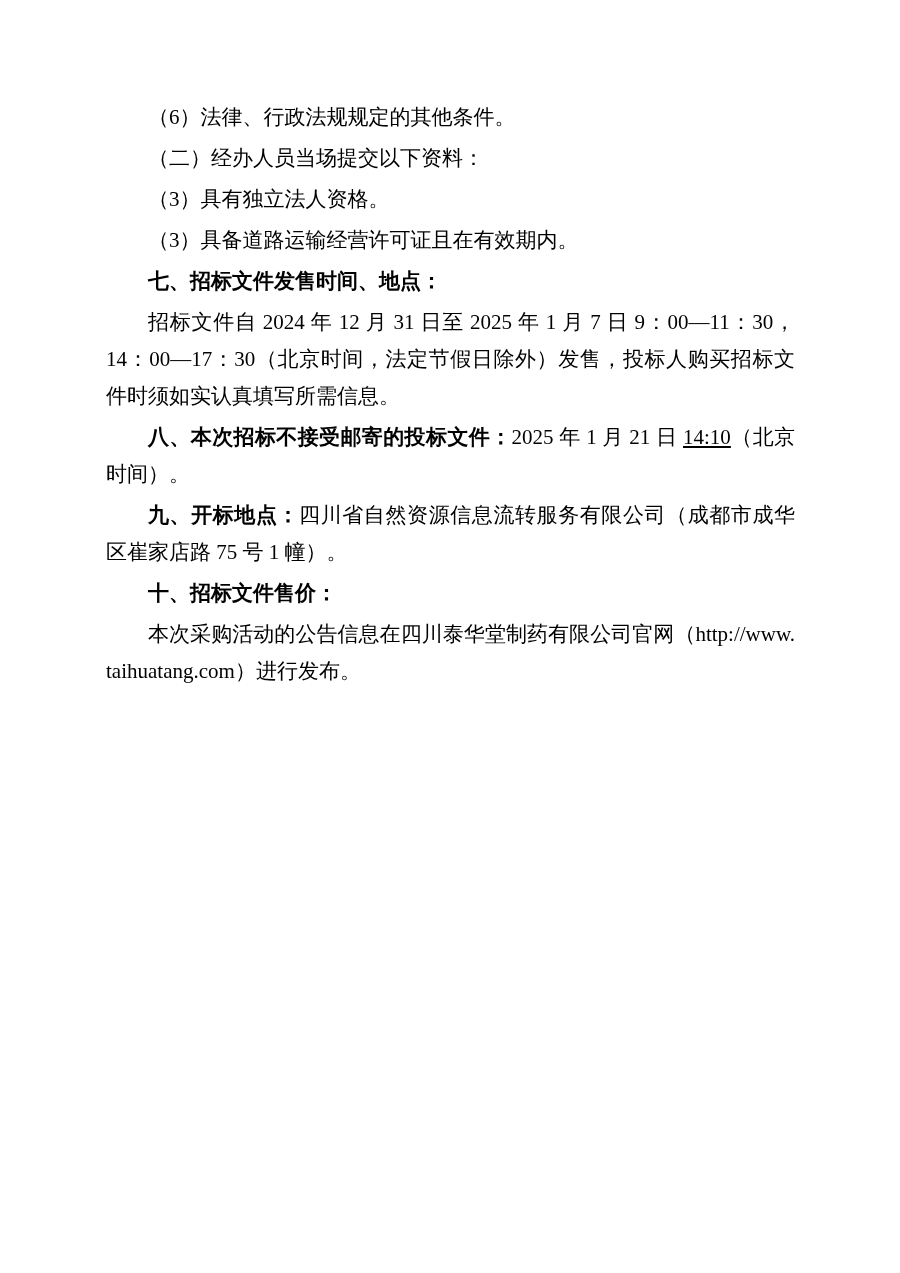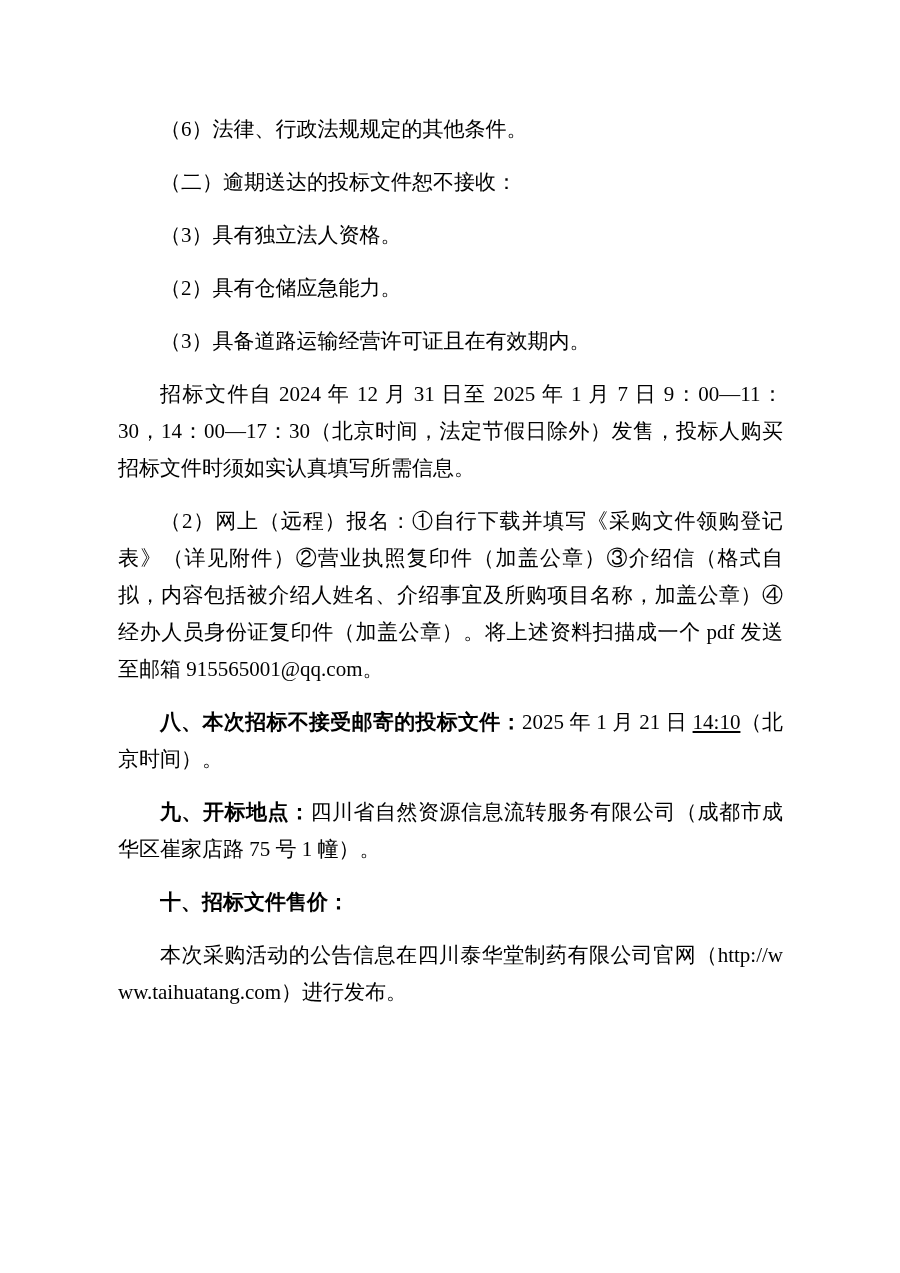--- a/index.html
+++ b/index.html
@@ -15,38 +15,37 @@
     position: absolute;
     left: 102px;
     top: 95px;
     width: 697px;
     font-family: "Liberation Serif", "DejaVu Serif", serif;
     font-size: 21px;
     line-height: 37px;
     color: #000000;
   }
   .para {
-    margin: 16px;
+    margin: 4px;
     text-indent: 2em;
     text-align: justify;
   }
   .seg-bold { font-weight: 700; }
   .seg-underline { text-decoration: underline; text-underline-offset: 2px; }
   .seg-breakable { word-break: break-all; }
 </style>
 </head>
 <body>
 
 <div class="page">
   <div class="content" id="document-content">
       <p class="para"><span class="">（6）法律、行政法规规定的其他条件。</span></p>
-      <p class="para"><span class="">（二）逾期送达的投标文件恕不接收：</span></p>
+      <p class="para"><span class="">（二）经办人员当场提交以下资料：</span></p>
       <p class="para"><span class="">（3）具有独立法人资格。</span></p>
-      <p class="para"><span class="">（2）具有仓储应急能力。</span></p>
       <p class="para"><span class="">（3）具备道路运输经营许可证且在有效期内。</span></p>
+      <p class="para"><span class="seg-bold">七、招标文件发售时间、地点：</span></p>
       <p class="para"><span class="">招标文件自 2024 年 12 月 31 日至 2025 年 1 月 7 日 9：00—11：30，14：00—17：30（北京时间，法定节假日除外）发售，投标人购买招标文件时须如实认真填写所需信息。</span></p>
-      <p class="para"><span class="">（2）网上（远程）报名：①自行下载并填写《采购文件领购登记表》（详见附件）②营业执照复印件（加盖公章）③介绍信（格式自拟，内容包括被介绍人姓名、介绍事宜及所购项目名称，加盖公章）④经办人员身份证复印件（加盖公章）。将上述资料扫描成一个 pdf 发送至邮箱 </span><span class="">915565001@qq.com</span><span class="">。</span></p>
       <p class="para"><span class="seg-bold">八、本次招标不接受邮寄的投标文件：</span><span class="">2025 年 1 月 21 日 </span><span class="seg-underline">14:10</span><span class="">（北京时间）。</span></p>
       <p class="para"><span class="seg-bold">九、开标地点：</span><span class="">四川省自然资源信息流转服务有限公司（成都市成华区崔家店路 75 号 1 幢）。</span></p>
       <p class="para"><span class="seg-bold">十、招标文件售价：</span></p>
       <p class="para"><span class="">本次采购活动的公告信息在四川泰华堂制药有限公司官网（</span><span class="seg-breakable">http://www.taihuatang.com</span><span class="">）进行发布。</span></p>
     </div>
 </div>
 
 </body></html>

